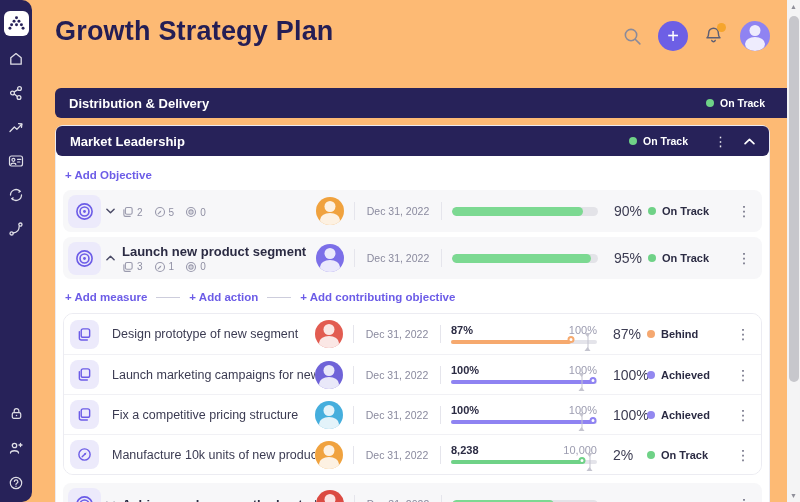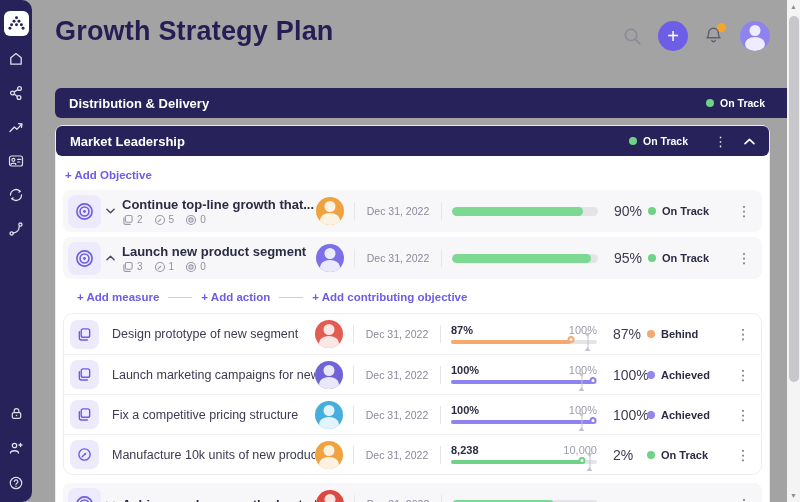--- a/index.html
+++ b/index.html
@@ -1,18 +1,18 @@
 <!DOCTYPE html>
 <html><head>
 <meta charset="utf-8">
 <style>
   * { margin:0; padding:0; box-sizing:border-box; }
   html,body { width:800px; height:502px; overflow:hidden; background:#fff;
     font-family:"Liberation Sans", sans-serif; }
-  #stage { position:relative; width:800px; height:502px; background:#a3a3a3; overflow:hidden; }
+  #stage { position:relative; width:800px; height:502px; background:#fdba74; overflow:hidden; }
 
   
   #sidebar { position:absolute; left:0; top:0; width:32px; height:502px;
     background:#272259; border-radius:0 10px 10px 0; display:flex; flex-direction:column; align-items:center; z-index:5; }
   .logo-box { width:25px; height:25px; background:#fff; border-radius:6px; margin-top:11px;
     display:flex; align-items:center; justify-content:center; }
   .side-icons { display:flex; flex-direction:column; align-items:center; margin-top:14px; gap:16px; }
   .side-icon { width:18px; height:18px; opacity:.85; display:flex; align-items:center; justify-content:center; cursor:pointer; }
   .side-bottom { margin-top:auto; margin-bottom:10px; display:flex; flex-direction:column; align-items:center; gap:17px; }
 
@@ -61,21 +61,21 @@
   .date { width:66px; font-size:10.5px; color:#8A8A9E; text-align:center; white-space:nowrap; flex:0 0 auto; }
   .progcol { width:150px; flex:0 0 auto; }
   .bar { height:9px; border-radius:5px; background:#E3E3E8; overflow:hidden; width:146px; }
   .bar-fill { height:100%; border-radius:5px; }
   .pct { width:46px; padding-left:12px; font-size:14px; color:#3C3C52; flex:0 0 auto; }
   .status { width:86px; display:flex; align-items:center; gap:6px; font-size:11px; font-weight:600;
     color:#2B2B43; flex:0 0 auto; }
   .kebab { width:20px; text-align:center; color:#5F5F75; font-size:14px; cursor:pointer; flex:0 0 auto; }
 
   
-  #add-links { display:flex; align-items:center; gap:9px; height:26px; margin:2px 0 3px 14px; }
+  #add-links { display:flex; align-items:center; gap:9px; height:26px; margin:2px 0 3px 2px; }
   .dash { width:24px; height:1px; background:#CDCDDC; }
 
   
   #measures-card { border:1px solid #ECECF2; border-radius:10px; background:#fff; overflow:hidden; }
   .measure-row { height:40px; background:#fff; cursor:pointer; }
   .measure-row + .measure-row { border-top:1px solid #F1F1F5; }
   .m-icon-box { width:29px; height:29px; border-radius:8px; background:#ECEAFB; display:flex;
     align-items:center; justify-content:center; margin:0 13px 0 6px; flex:0 0 auto; }
   .m-title { flex:1; min-width:0; font-size:12.5px; color:#3B3B52; white-space:nowrap; overflow:hidden; }
 
@@ -250,21 +250,20 @@
               <circle cx="10" cy="10" r="4.7"></circle>
               <circle cx="10" cy="10" r="1.5" fill="#6C5CE7" stroke="none"></circle>
             </svg>
         </span>
         <span class="row-chevron">
           <svg width="9" height="6" viewBox="0 0 10 6" fill="none" stroke="#4A4A66" stroke-width="1.6" stroke-linecap="round" stroke-linejoin="round">
               <path d="M1 1 L5 5 L9 1"></path>
             </svg>
         </span>
         <div class="row-main">
-          <div class="obj-title">Continue top-line growth that...</div>
           <div class="counts">
             <span class="cnt">
                 <svg width="12" height="12" viewBox="0 0 16 16" fill="none" stroke="#9A9AAD" stroke-width="1.5">
                   <rect x="4.5" y="2" width="9" height="9" rx="2"></rect>
                   <path d="M11 13.8 H4.7 A2.2 2.2 0 0 1 2.5 11.6 V5" stroke-linecap="round"></path>
                 </svg>
                 <span>2</span>
               </span>
             <span class="cnt">
                 <svg width="12" height="12" viewBox="0 0 16 16" fill="none" stroke="#9A9AAD" stroke-width="1.5">

